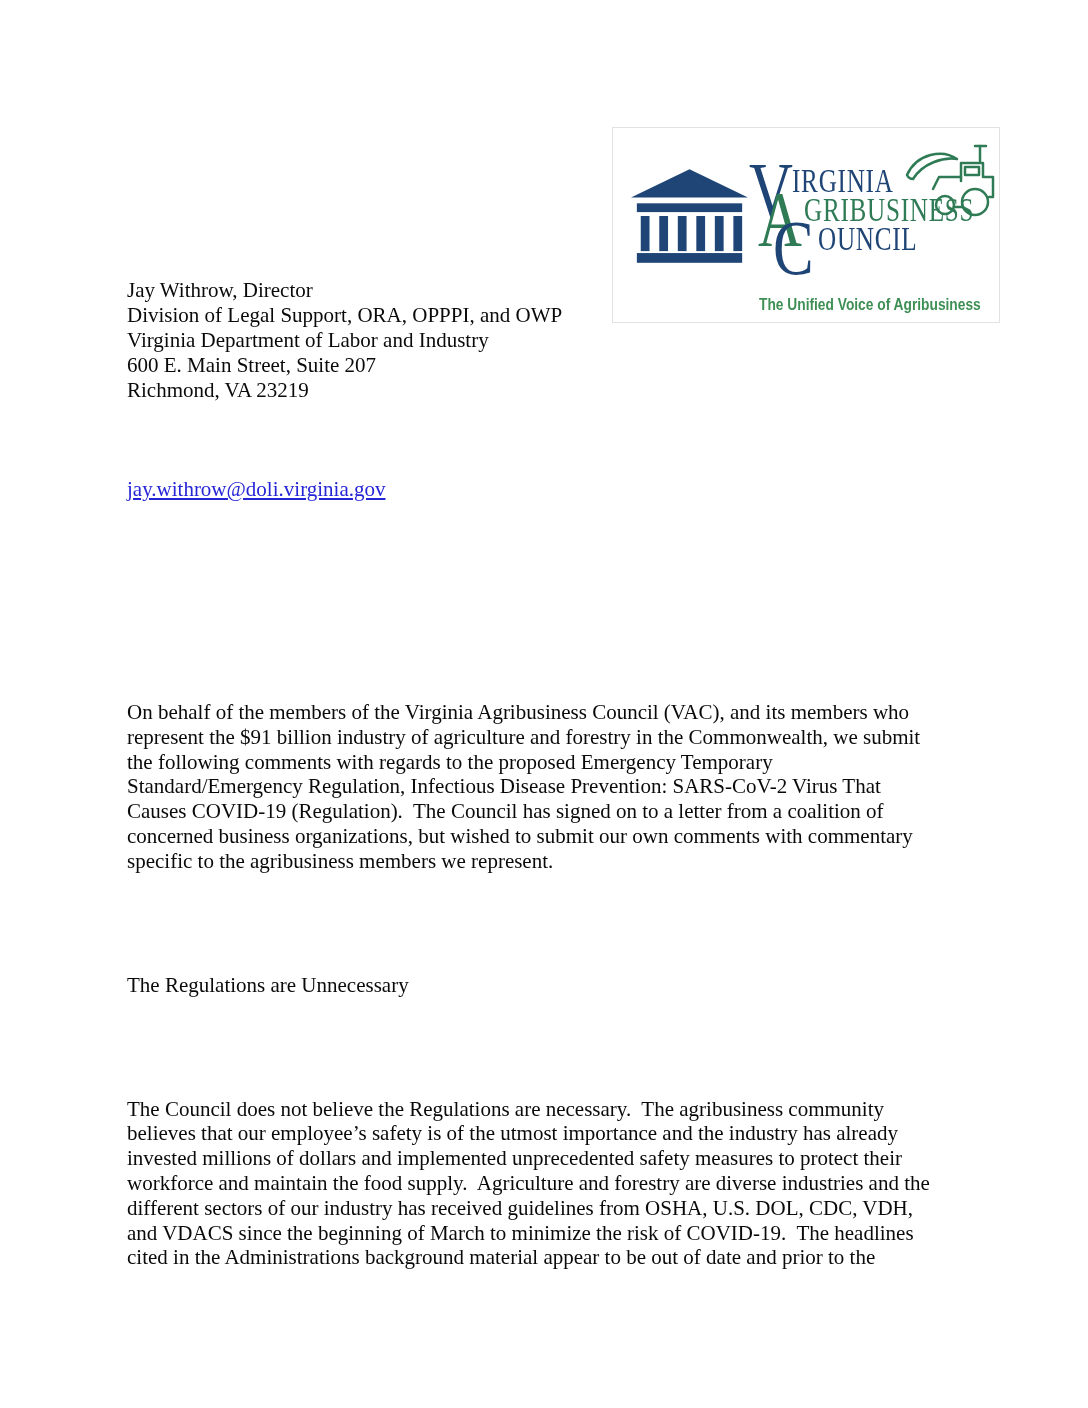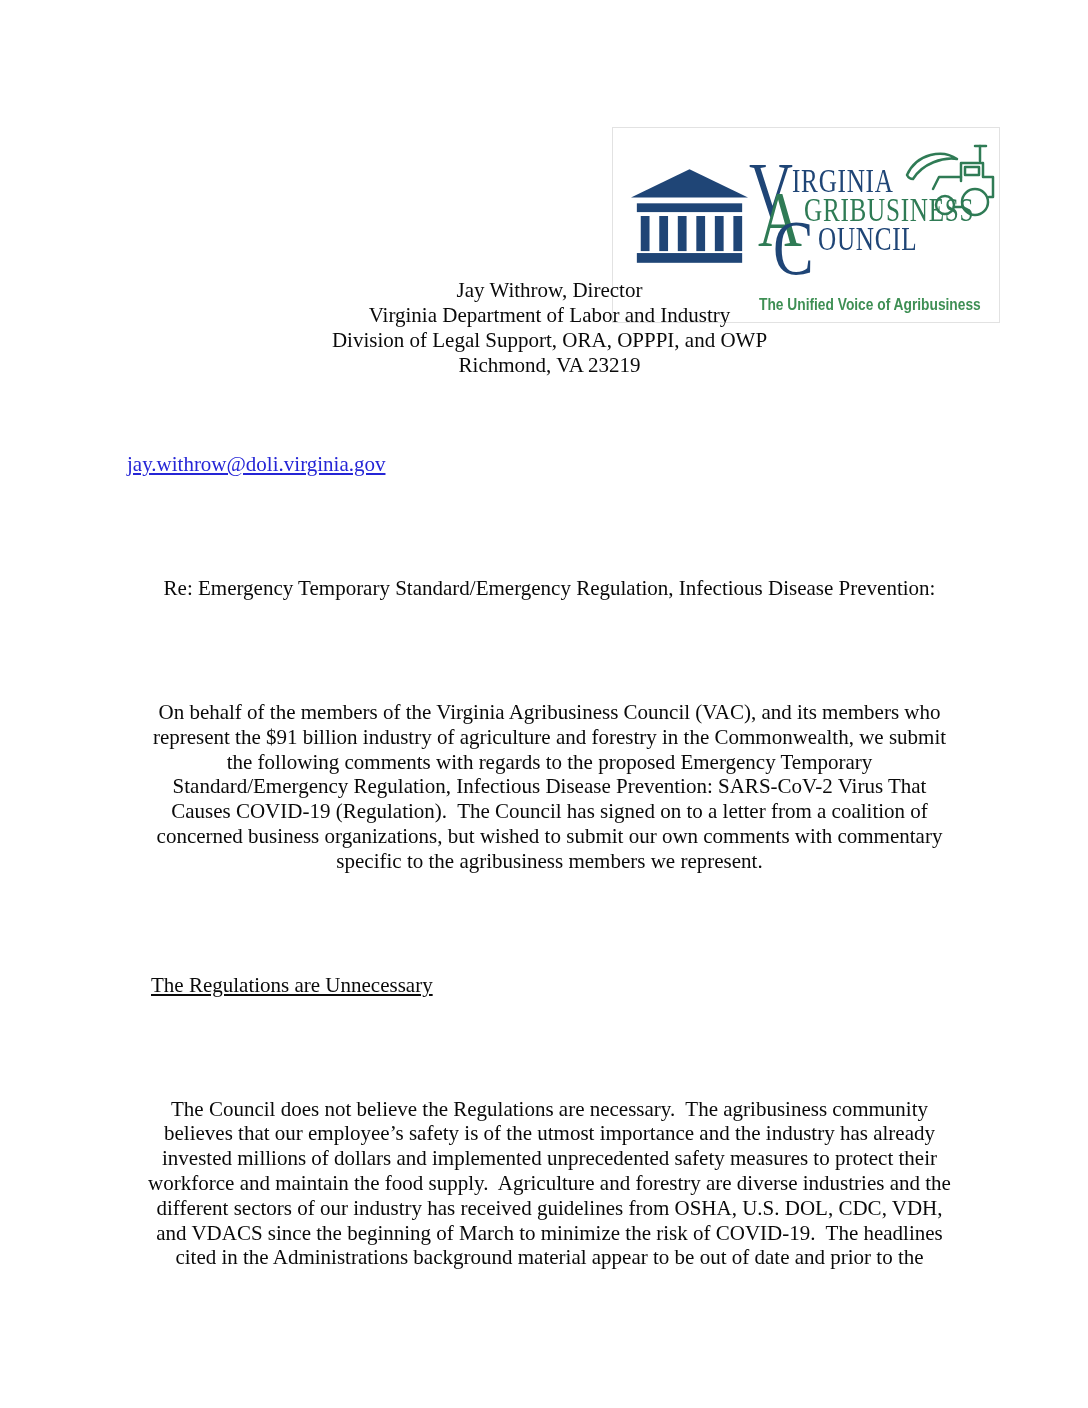--- a/index.html
+++ b/index.html
@@ -100,28 +100,26 @@
     position: absolute;
     left: 127px;
     top: 204px;
     width: 845px;
     font-size: 21px;
     line-height: 24.8px;
     white-space: pre-wrap;
   }
   .block { margin-bottom: 24.8px; }
   .block.tight { margin-bottom: 0; }
-  .tline { min-height: 24.8px; text-align: center; }
+  .tline { min-height: 24.8px; }
   .email-line a {
     color: var(--link-blue);
   }
   .heading {
-    text-decoration: underline;
     text-underline-offset: 2px;
-    margin-left: 24px;
   }
 </style>
 </head>
 <body>
 
 <div class="page">
 
   <div class="logo-box">
     <svg class="temple-icon" viewBox="0 0 120 96" preserveAspectRatio="xMidYMid meet">
       <polygon points="60,0 120,29 0,29" fill="var(--navy)"></polygon>
@@ -163,25 +161,25 @@
       <circle cx="74" cy="63" r="13"></circle>
       <circle cx="44" cy="66" r="9"></circle>
       <path d="M53,68 H61"></path>
 
       <path d="M6,36 C16,14 42,10 56,20 C42,18 22,24 12,40 C9,40 7,38 6,36 Z"></path>
     </svg>
   </div>
 
   <div class="content">
 
-    <div class="block tight"><div class="tline">Jay Withrow, Director</div><div class="tline">Virginia Department of Labor and Industry</div><div class="tline">Division of Legal Support, ORA, OPPPI, and OWP</div><div class="tline">Richmond, VA 23219</div></div>
+    <div class="block tight"><div class="tline">Jay Withrow, Director</div><div class="tline">Division of Legal Support, ORA, OPPPI, and OWP</div><div class="tline">Virginia Department of Labor and Industry</div><div class="tline">600 E. Main Street, Suite 207</div><div class="tline">Richmond, VA 23219</div></div>
 
     <div class="block email-line"><a href="#">jay.withrow@doli.virginia.gov</a></div>
 
-    <div class="block"><div class="tline">Re: Emergency Temporary Standard/Emergency Regulation, Infectious Disease Prevention:</div></div>
+    <div class="block"></div>
 
     <div class="block para"><div class="tline">On behalf of the members of the Virginia Agribusiness Council (VAC), and its members who</div><div class="tline">represent the $91 billion industry of agriculture and forestry in the Commonwealth, we submit</div><div class="tline">the following comments with regards to the proposed Emergency Temporary</div><div class="tline">Standard/Emergency Regulation, Infectious Disease Prevention: SARS-CoV-2 Virus That</div><div class="tline">Causes COVID-19 (Regulation).  The Council has signed on to a letter from a coalition of</div><div class="tline">concerned business organizations, but wished to submit our own comments with commentary</div><div class="tline">specific to the agribusiness members we represent.</div></div>
 
     <div class="block heading">The Regulations are Unnecessary</div>
 
     <div class="block para"><div class="tline">The Council does not believe the Regulations are necessary.  The agribusiness community</div><div class="tline">believes that our employee’s safety is of the utmost importance and the industry has already</div><div class="tline">invested millions of dollars and implemented unprecedented safety measures to protect their</div><div class="tline">workforce and maintain the food supply.  Agriculture and forestry are diverse industries and the</div><div class="tline">different sectors of our industry has received guidelines from OSHA, U.S. DOL, CDC, VDH,</div><div class="tline">and VDACS since the beginning of March to minimize the risk of COVID-19.  The headlines</div><div class="tline">cited in the Administrations background material appear to be out of date and prior to the</div></div>
 
     
   </div>
 

